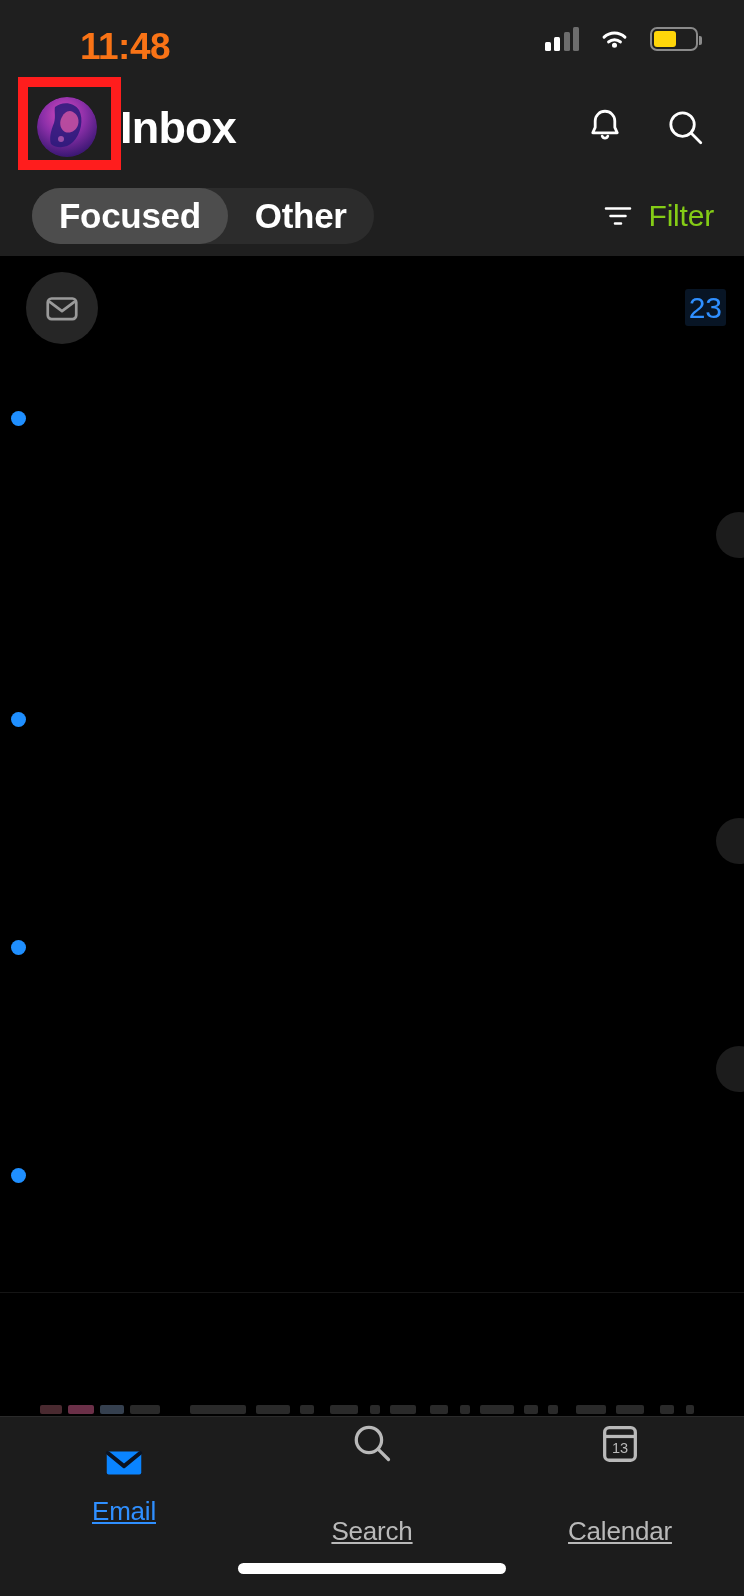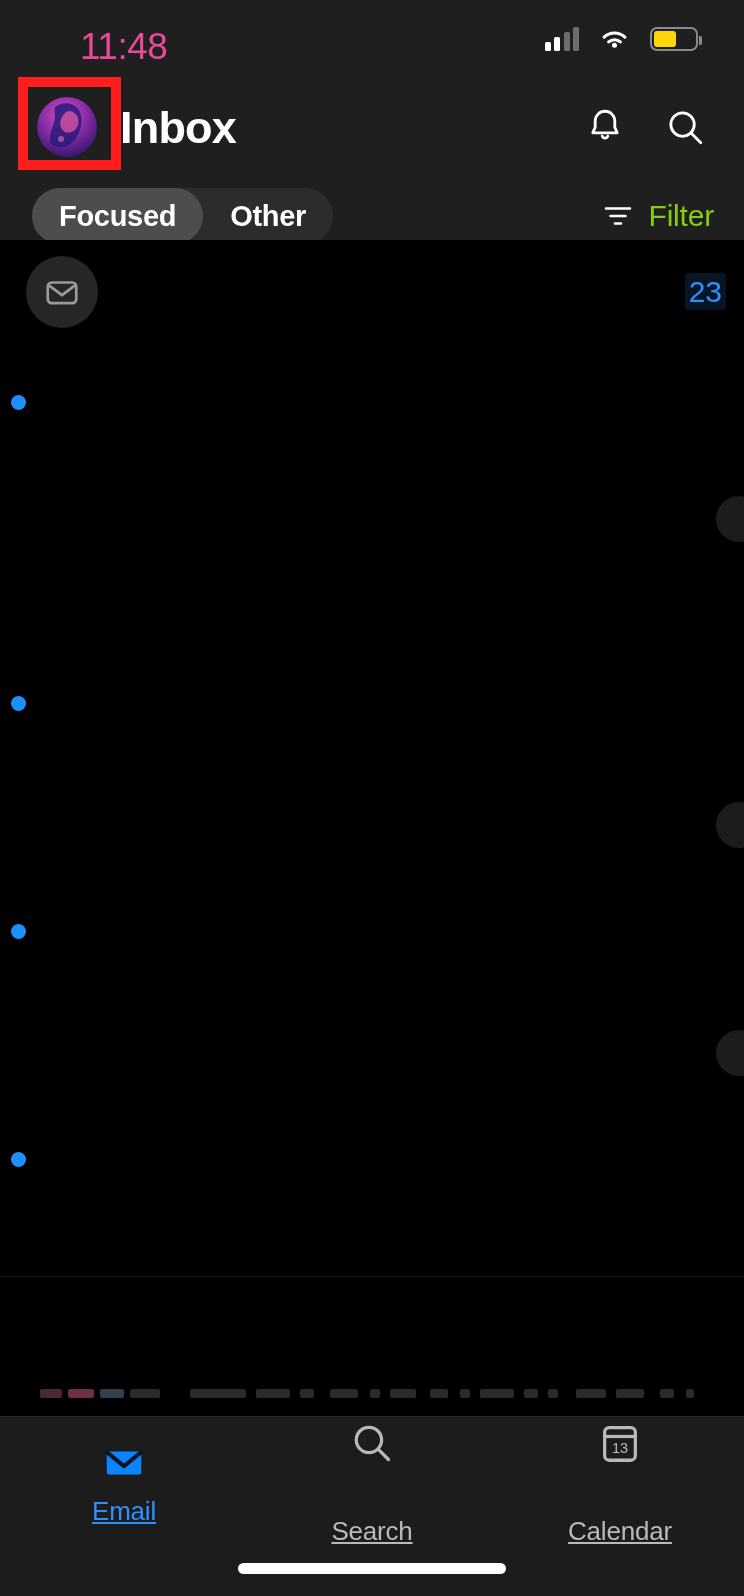--- a/index.html
+++ b/index.html
@@ -19,23 +19,23 @@
   #status-bar {
     position:absolute; top:0; left:0;
     width:744px; height:78px;
     background:#1f1f1f;
     display:flex; align-items:center;
     justify-content:space-between;
     padding:0 46px 0 0;
   }
   #status-time {
     margin-left:80px;
-    color:#ec4899;
+    color:#f97316;
     font-size:37px;
-    font-weight:400;
+    font-weight:700;
     letter-spacing:-0.5px;
     line-height:1;
     margin-top:14px;
   }
   #status-icons { display:flex; align-items:center; gap:19px; }
   .sig-bars { display:flex; align-items:flex-end; gap:3.5px; height:24px; }
   .sig-bars i { display:block; width:6px; border-radius:1.5px; background:#6d6d6d; }
   .sig-bars i.on { background:#ffffff; }
   .sig-bars i:nth-child(1){ height:9px; }
   .sig-bars i:nth-child(2){ height:14px; }
@@ -113,38 +113,38 @@
     background:#2c2c2c;
     border-radius:28px;
     height:56px;
     padding:0;
   }
   .seg {
     height:56px; border-radius:28px;
     display:flex; align-items:center; justify-content:center;
     padding:0 27px;
     color:#ffffff;
-    font-size:29px;
+    font-size:35px;
     font-weight:600;
     letter-spacing:-0.3px;
     background:transparent;
     border:none;
     font-family:"Liberation Sans", sans-serif;
   }
   .seg.active { background:#4d4d4d; }
   #filter-btn {
     display:flex; align-items:center; gap:13px;
   }
   #filter-label {
     color:#84cc16; font-size:30px; letter-spacing:-0.2px;
   }
 
   
   #list {
-    position:absolute; top:240px; left:0;
+    position:absolute; top:256px; left:0;
     width:744px; height:1160px;
     background:#000000;
     overflow:hidden;
   }
   .unread-dot {
     position:absolute; left:11px;
     width:15px; height:15px;
     border-radius:50%;
     background:#1f8fff;
   }

